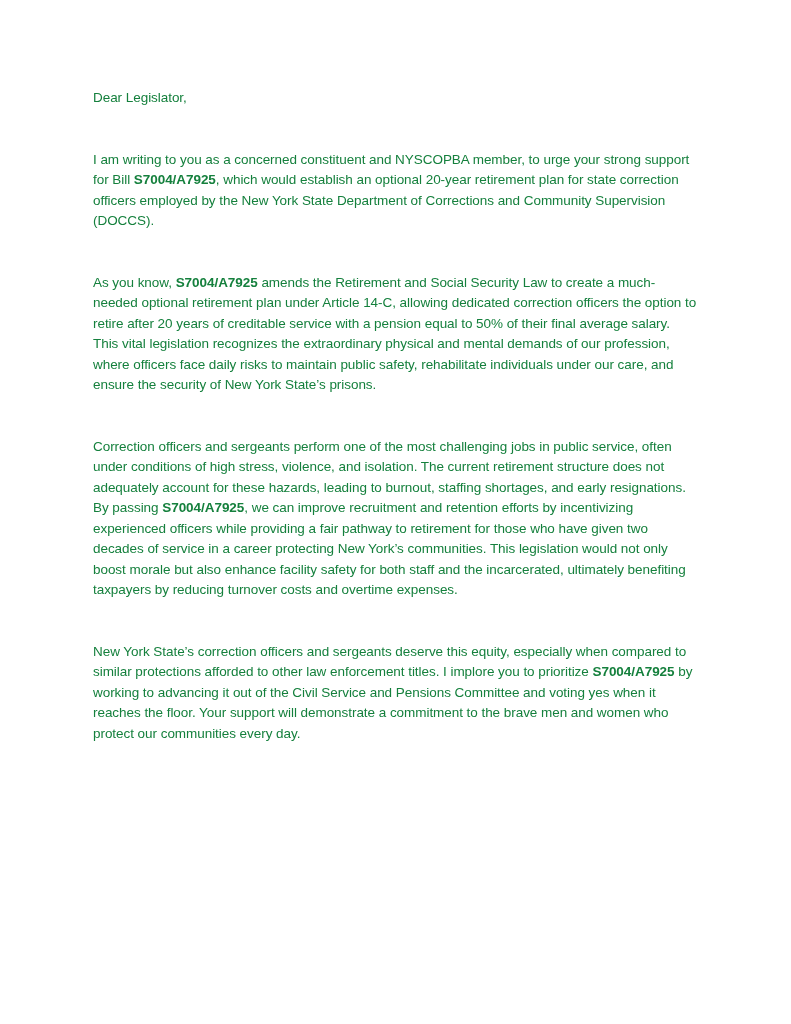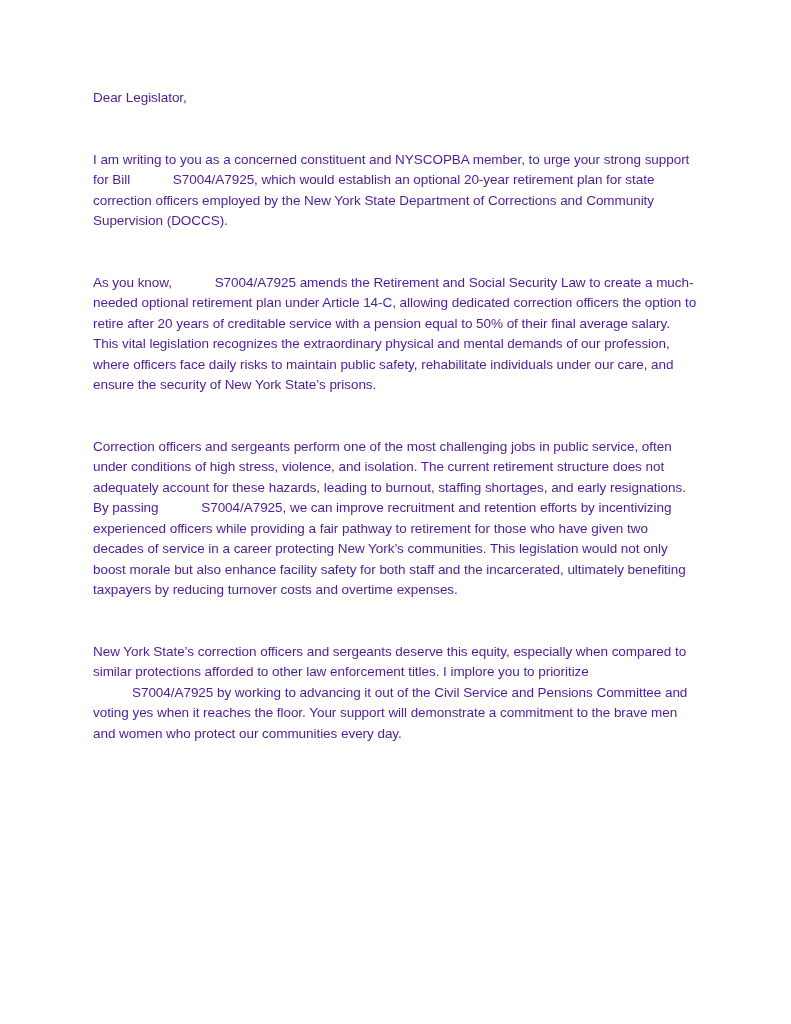--- a/index.html
+++ b/index.html
@@ -11,33 +11,32 @@
     position: relative;
     width: 791px;
     height: 748px;
     background: #ffffff;
     box-sizing: border-box;
     padding: 88px 93px 0 93px;
     font-family: "Liberation Sans", "DejaVu Sans", sans-serif;
     font-size: 13.5px;
     line-height: 20.5px;
     letter-spacing: -0.05px;
-    color: #4c1d95;
+    color: #15803d;
     overflow: hidden;
   }
   .salutation {
     margin: 0 0 41px 0;
   }
   .paragraph {
     margin: 0 0 41px 0;
     text-align: left;
   }
   .seg-bold {
-    font-weight: 400;
-    margin-left: 39px;
+    font-weight: 700;
   }
 </style>
 </head>
 <body>
 
 <div class="page">
   <p class="salutation">Dear Legislator,</p>
   <div id="letter-body">
       <p class="paragraph"><span class="seg">I am writing to you as a concerned constituent and NYSCOPBA member, to urge your strong support for Bill </span><span class="seg-bold">S7004/A7925</span><span class="seg">, which would establish an optional 20-year retirement plan for state correction officers employed by the New York State Department of Corrections and Community Supervision (DOCCS).</span></p>
       <p class="paragraph"><span class="seg">As you know, </span><span class="seg-bold">S7004/A7925</span><span class="seg"> amends the Retirement and Social Security Law to create a much-needed optional retirement plan under Article 14-C, allowing dedicated correction officers the option to retire after 20 years of creditable service with a pension equal to 50% of their final average salary. This vital legislation recognizes the extraordinary physical and mental demands of our profession, where officers face daily risks to maintain public safety, rehabilitate individuals under our care, and ensure the security of New York State’s prisons.</span></p>

